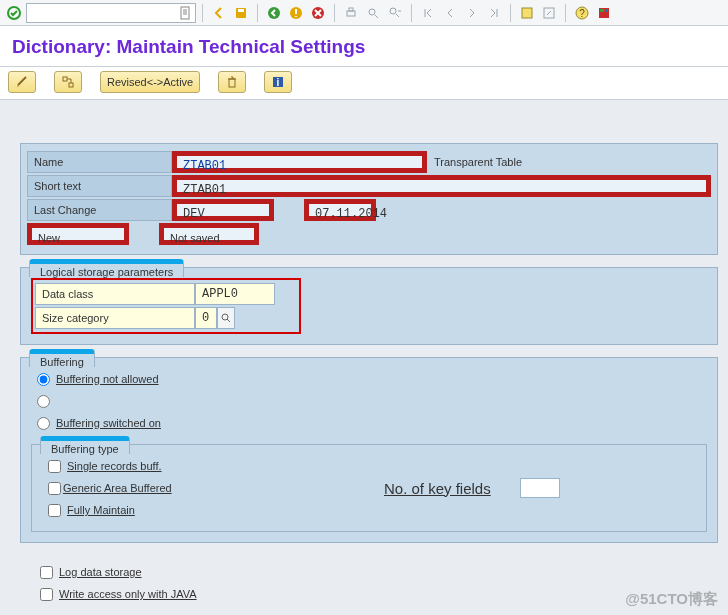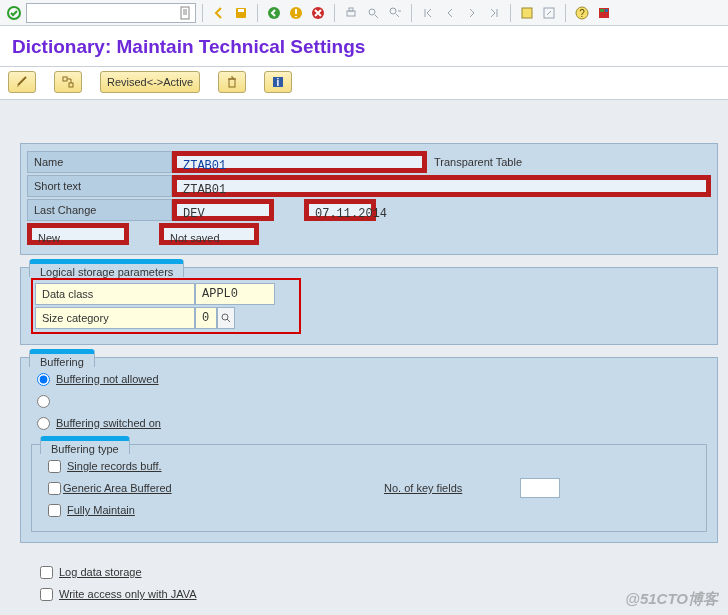--- a/index.html
+++ b/index.html
@@ -157,34 +157,33 @@
   .red-box { border: 2px solid #d30000; padding: 2px; width: 270px; }
   .radio-line, .check-line {
     display: flex; align-items: center;
     height: 22px; gap: 6px;
     font-size: 11px;
     padding-left: 6px;
     text-decoration: underline;
   }
   input[type="radio"], input[type="checkbox"] { margin: 0; }
   .bottom-checks { padding: 6px 14px; }
-  .keyfields-lab { width: 130px; font-size: 11px; }
+  .keyfields-lab { width: 130px; font-size: 15px; }
   .keyfields-inp {
     width: 40px; height: 20px;
     border: 1px solid #9bb3c9;
     background: #fff;
   }
   .watermark {
     position: absolute;
     right: 10px; bottom: 6px;
     color: rgba(60,60,60,0.35);
     font-size: 15px;
     font-weight: bold;
     pointer-events: none;
-    font-style: italic;
   }
 </style>
 </head>
 <body>
 
 <div class="app-toolbar">
   <span class="tb-btn" title="Enter">
     <svg width="14" height="14">
         <circle cx="7" cy="7" r="6" fill="none" stroke="#2a9d2a" stroke-width="2"></circle>
         <path d="M4 7l2 2 4-4" stroke="#2a9d2a" stroke-width="2" fill="none"></path>

